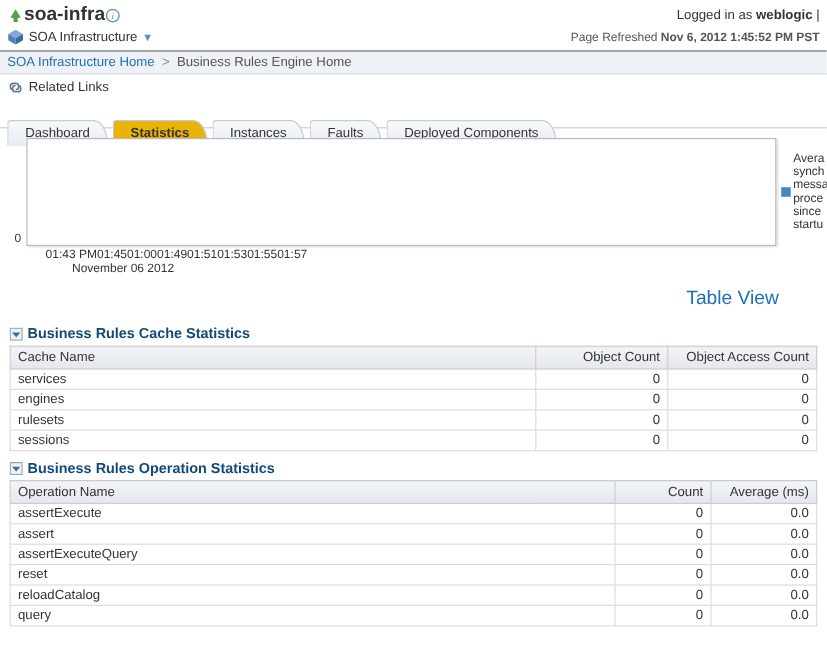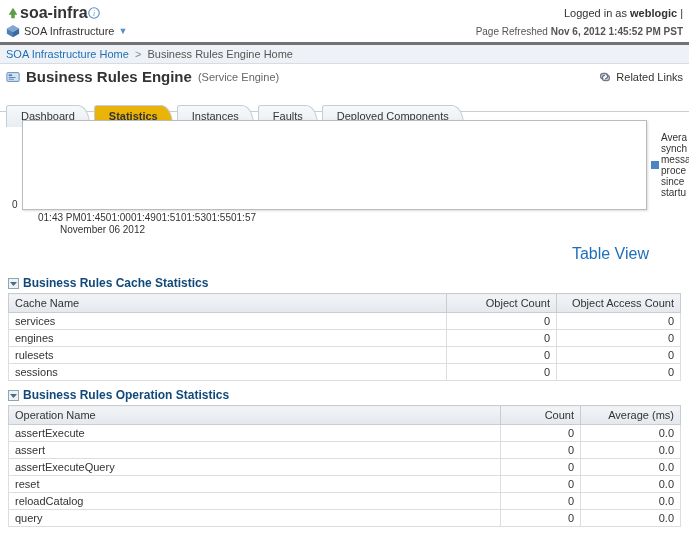--- a/index.html
+++ b/index.html
@@ -17,21 +17,21 @@
   .title-main { font-size: 16px; color: #333; font-weight: bold; }
   .info-icon { width: 12px; height: 12px; fill: #5a8fc6; }
   .up-icon { width: 14px; height: 14px; fill: #5a9e4a; }
   .hdr-right { text-align: right; font-size: 11px; }
   .hdr-row2 { display: flex; justify-content: space-between; align-items: center; margin-top: 2px; }
   .menu-item { display: flex; align-items: center; gap: 4px; cursor: pointer; }
   .cube-icon { width: 14px; height: 14px; }
   .menu-arrow { font-size: 9px; color: #5a8fc6; }
   .refresh-text { font-size: 10px; color: #555; }
 
-  .breadcrumb { background: #eef2f6; border-top: 3px solid #737373; border-bottom: 1px solid #d5dce4; padding: 3px 6px; font-size: 11px; margin-top: 4px; }
+  .breadcrumb { background: #eef2f6; border-top: 1px solid #737373; border-bottom: 1px solid #d5dce4; padding: 3px 6px; font-size: 11px; margin-top: 4px; }
   .breadcrumb a { color: #1f6fb7; text-decoration: none; }
   .breadcrumb .sep { color: #888; margin: 0 3px; }
   .breadcrumb .current { color: #555; }
 
   .page-title-row { display: flex; justify-content: space-between; align-items: center; padding: 4px 6px; }
   .page-title-left { display: flex; align-items: center; gap: 6px; }
   .page-title { font-size: 15px; font-weight: bold; color: #333; }
   .page-subtitle { font-size: 11px; color: #666; }
   .related-links { display: flex; align-items: center; gap: 4px; cursor: pointer; }
   .link-icon { width: 14px; height: 14px; }
@@ -107,30 +107,20 @@
   </div>
 </div>
 
 <div class="breadcrumb">
   <a href="#">SOA Infrastructure Home</a>
   <span class="sep">&gt;</span>
   <span class="current">Business Rules Engine Home</span>
 </div>
 
 <div class="page-title-row">
-  <div class="page-title-left">
-    <svg class="link-icon" viewBox="0 0 16 16">
-        <rect x="1" y="3" width="14" height="10" rx="1" fill="#d6e4f2" stroke="#4f7fb5"></rect>
-        <rect x="3" y="5" width="4" height="2" fill="#4f7fb5"></rect>
-        <rect x="3" y="8" width="8" height="1" fill="#4f7fb5"></rect>
-        <rect x="3" y="10" width="6" height="1" fill="#4f7fb5"></rect>
-      </svg>
-    <span class="page-title">Business Rules Engine</span>
-    <span class="page-subtitle">(Service Engine)</span>
-  </div>
   <div class="related-links">
     <svg class="link-icon" viewBox="0 0 16 16">
         <path d="M6 10 a3 3 0 0 1 0-6 h2 a3 3 0 0 1 0 6" fill="none" stroke="#6a7a8a" stroke-width="1.5"></path>
         <path d="M10 6 a3 3 0 0 1 0 6 h-2 a3 3 0 0 1 0-6" fill="none" stroke="#6a7a8a" stroke-width="1.5"></path>
       </svg>
     <span>Related Links</span>
   </div>
 </div>
 
 <div class="tabs">
@@ -213,21 +203,21 @@
         <rect x="0.5" y="0.5" width="10" height="10" fill="#eef2f6" stroke="#8aa"></rect>
         <path d="M2 4 L5.5 8 L9 4 Z" fill="#4a6a8a"></path>
       </svg>
     <span class="section-title">Business Rules Operation Statistics</span>
   </div>
   <table class="data">
     <thead>
       <tr>
         <th>Operation Name</th>
         <th class="num" style="width:80px">Count</th>
-        <th class="num" style="width:100px">Average (ms)</th>
+        <th class="num" style="width:88px">Average (ms)</th>
       </tr>
     </thead>
     <tbody>
       <tr>
           <td>assertExecute</td>
           <td class="num">0</td>
           <td class="num">0.0</td>
         </tr>
       <tr>
           <td>assert</td>

